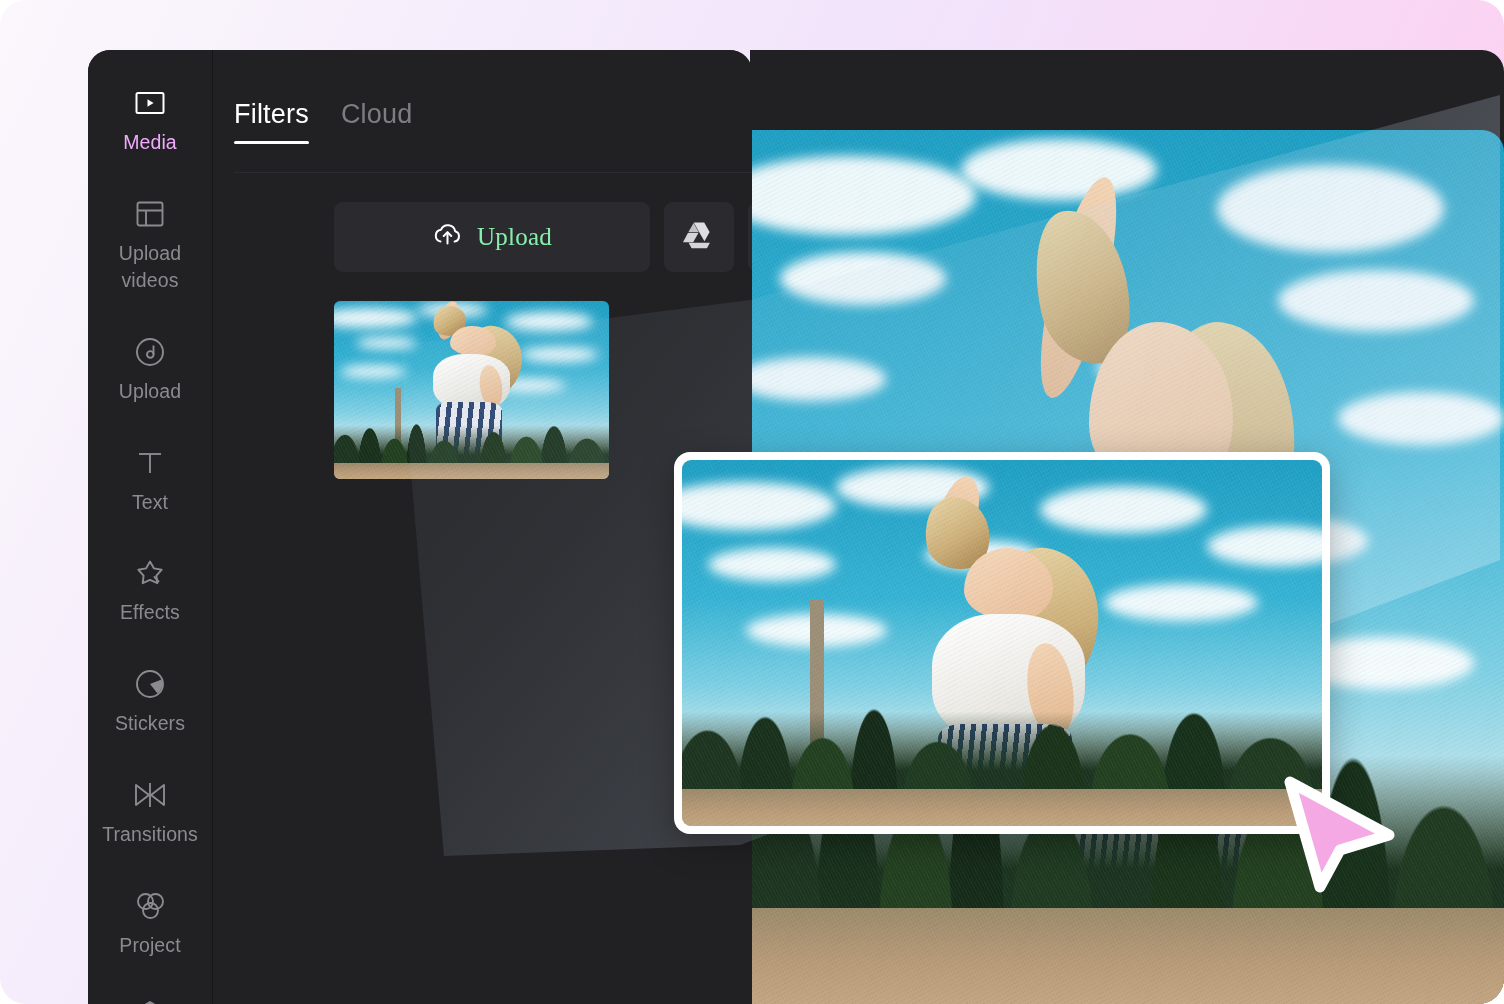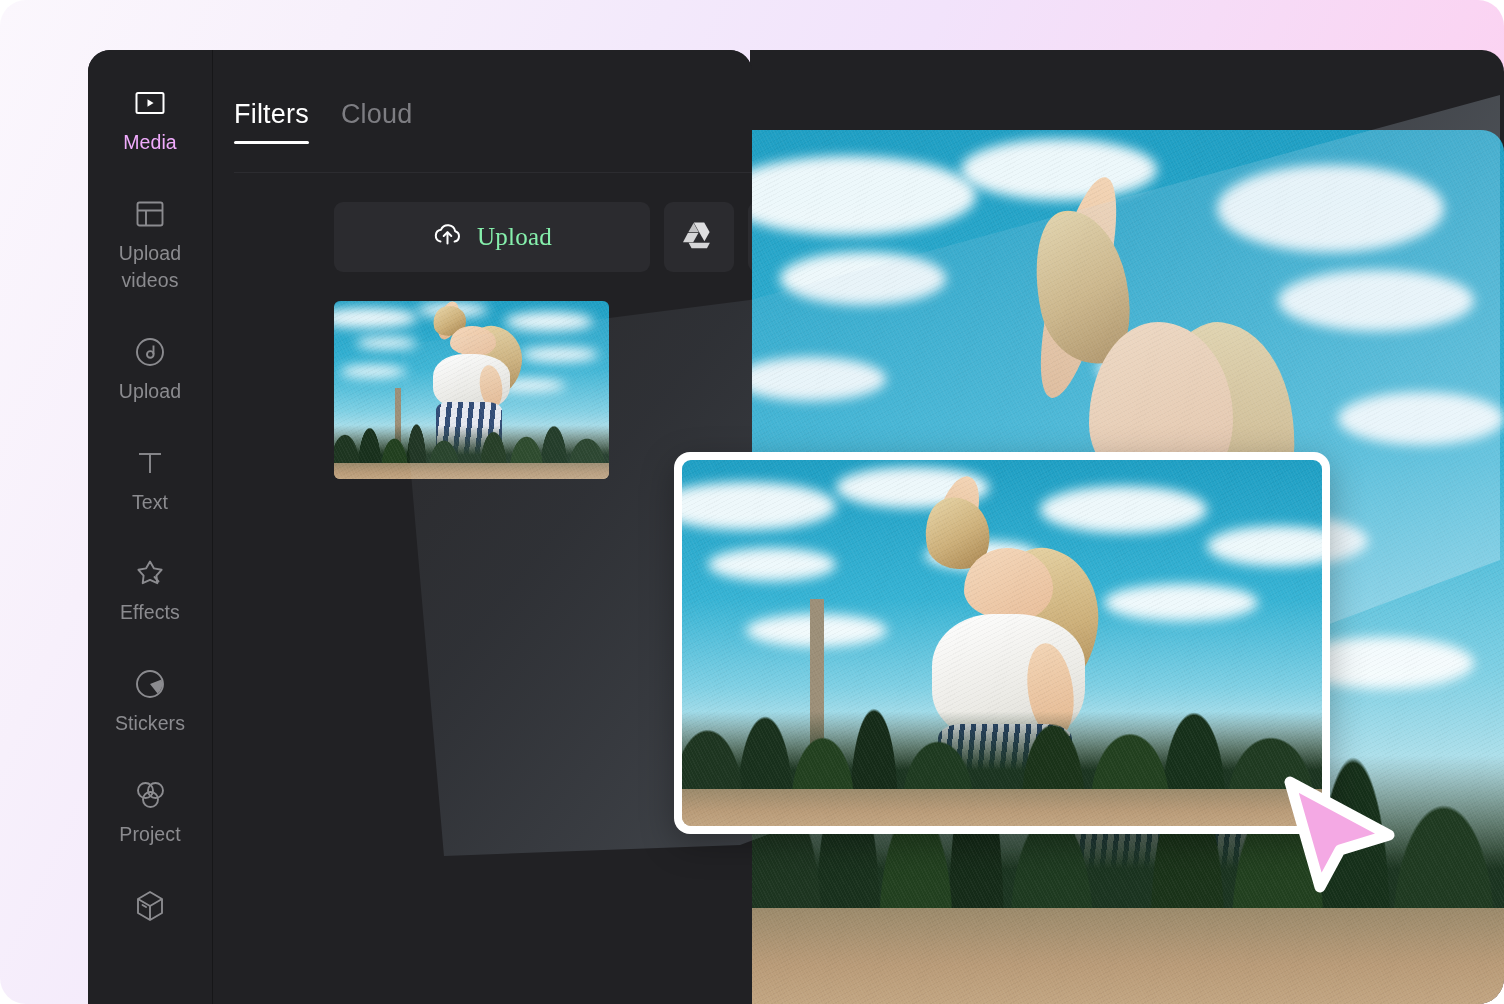--- a/index.html
+++ b/index.html
@@ -421,20 +421,30 @@
       <div class="side-item">
         <span class="si-ico">
           <svg width="30" height="30" viewBox="0 0 30 30" fill="none" stroke="#8b8b8f" stroke-width="1.9">
             <circle cx="15" cy="15" r="13"></circle>
             <path d="M15 15 L26.5 10.5 A13 13 0 0 1 22.5 24.5 Z" fill="#8b8b8f" stroke="none"></path>
           </svg>
         </span>
         <span class="si-label">Stickers</span>
       </div>
 
+      <div class="side-item">
+        <span class="si-ico">
+          <svg width="32" height="28" viewBox="0 0 32 28" fill="none" stroke="#8b8b8f" stroke-width="1.9" stroke-linejoin="round">
+            <path d="M2 4 L15 14 L2 24 Z"></path>
+            <path d="M30 4 L17 14 L30 24 Z"></path>
+            <path d="M16 2 V26"></path>
+          </svg>
+        </span>
+        <span class="si-label">Transitions</span>
+      </div>
 
       <div class="side-item">
         <span class="si-ico">
           <svg width="32" height="30" viewBox="0 0 32 30" fill="none" stroke="#8b8b8f" stroke-width="1.9">
             <circle cx="11.5" cy="10.5" r="7.5"></circle>
             <circle cx="21.5" cy="10.5" r="7.5"></circle>
             <circle cx="16.5" cy="19.5" r="7.5"></circle>
           </svg>
         </span>
         <span class="si-label">Project</span>

